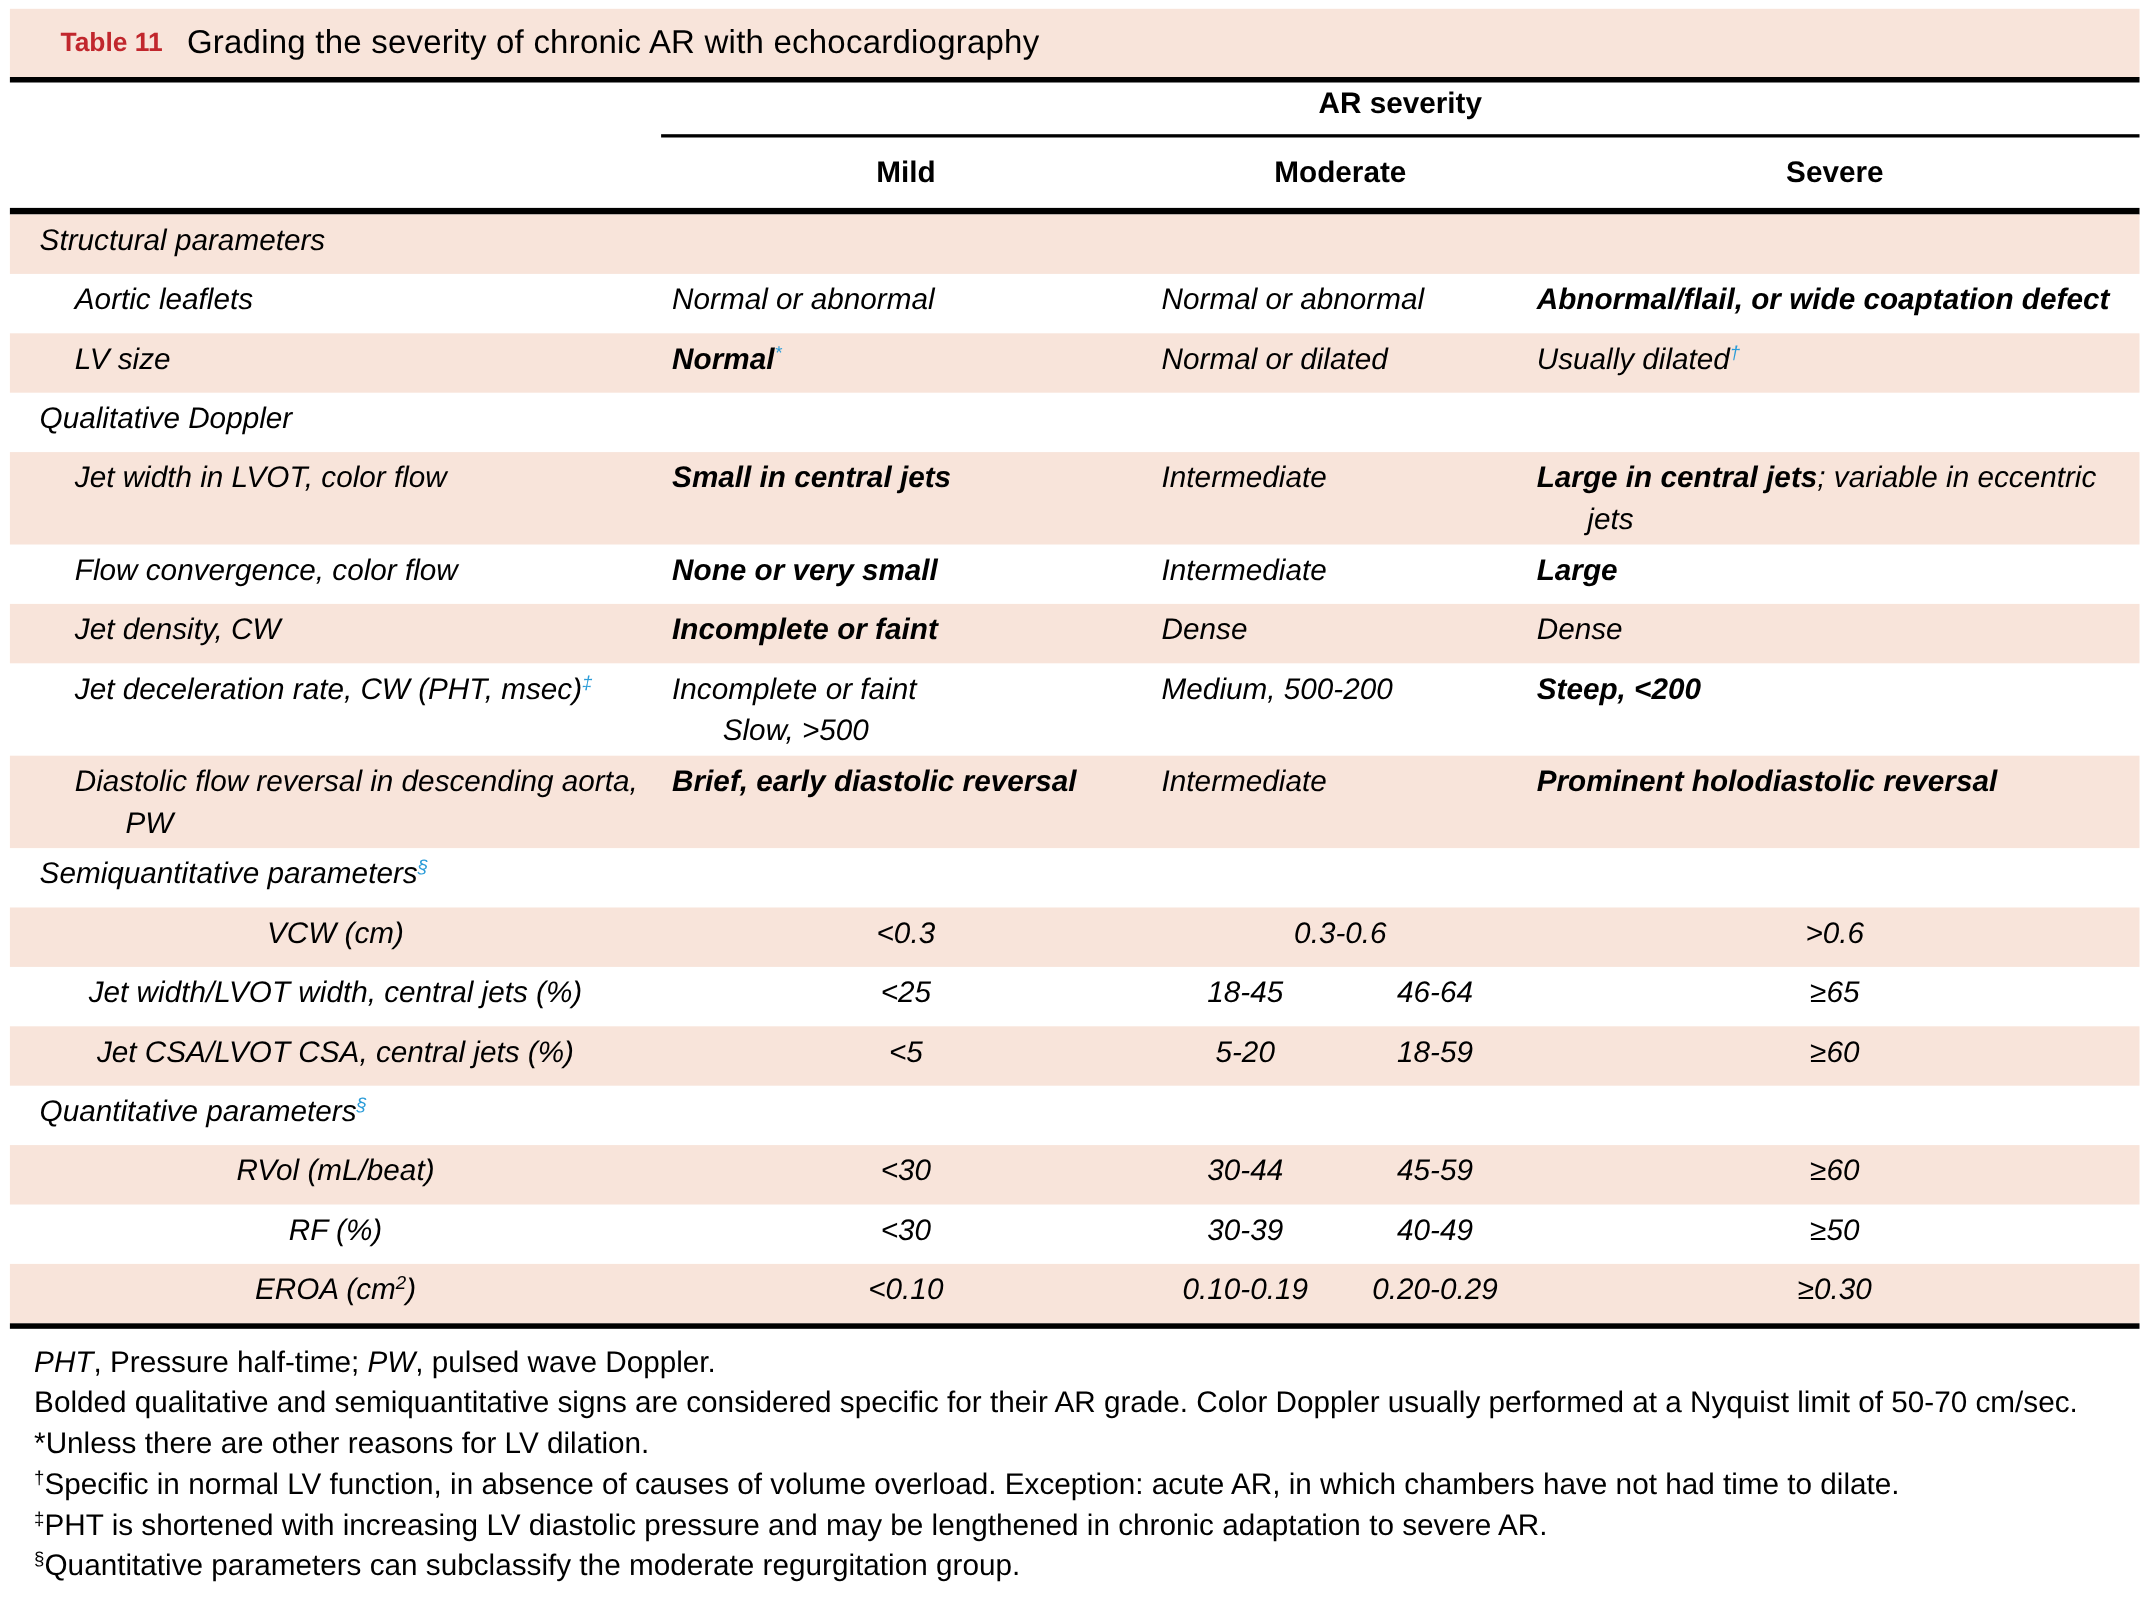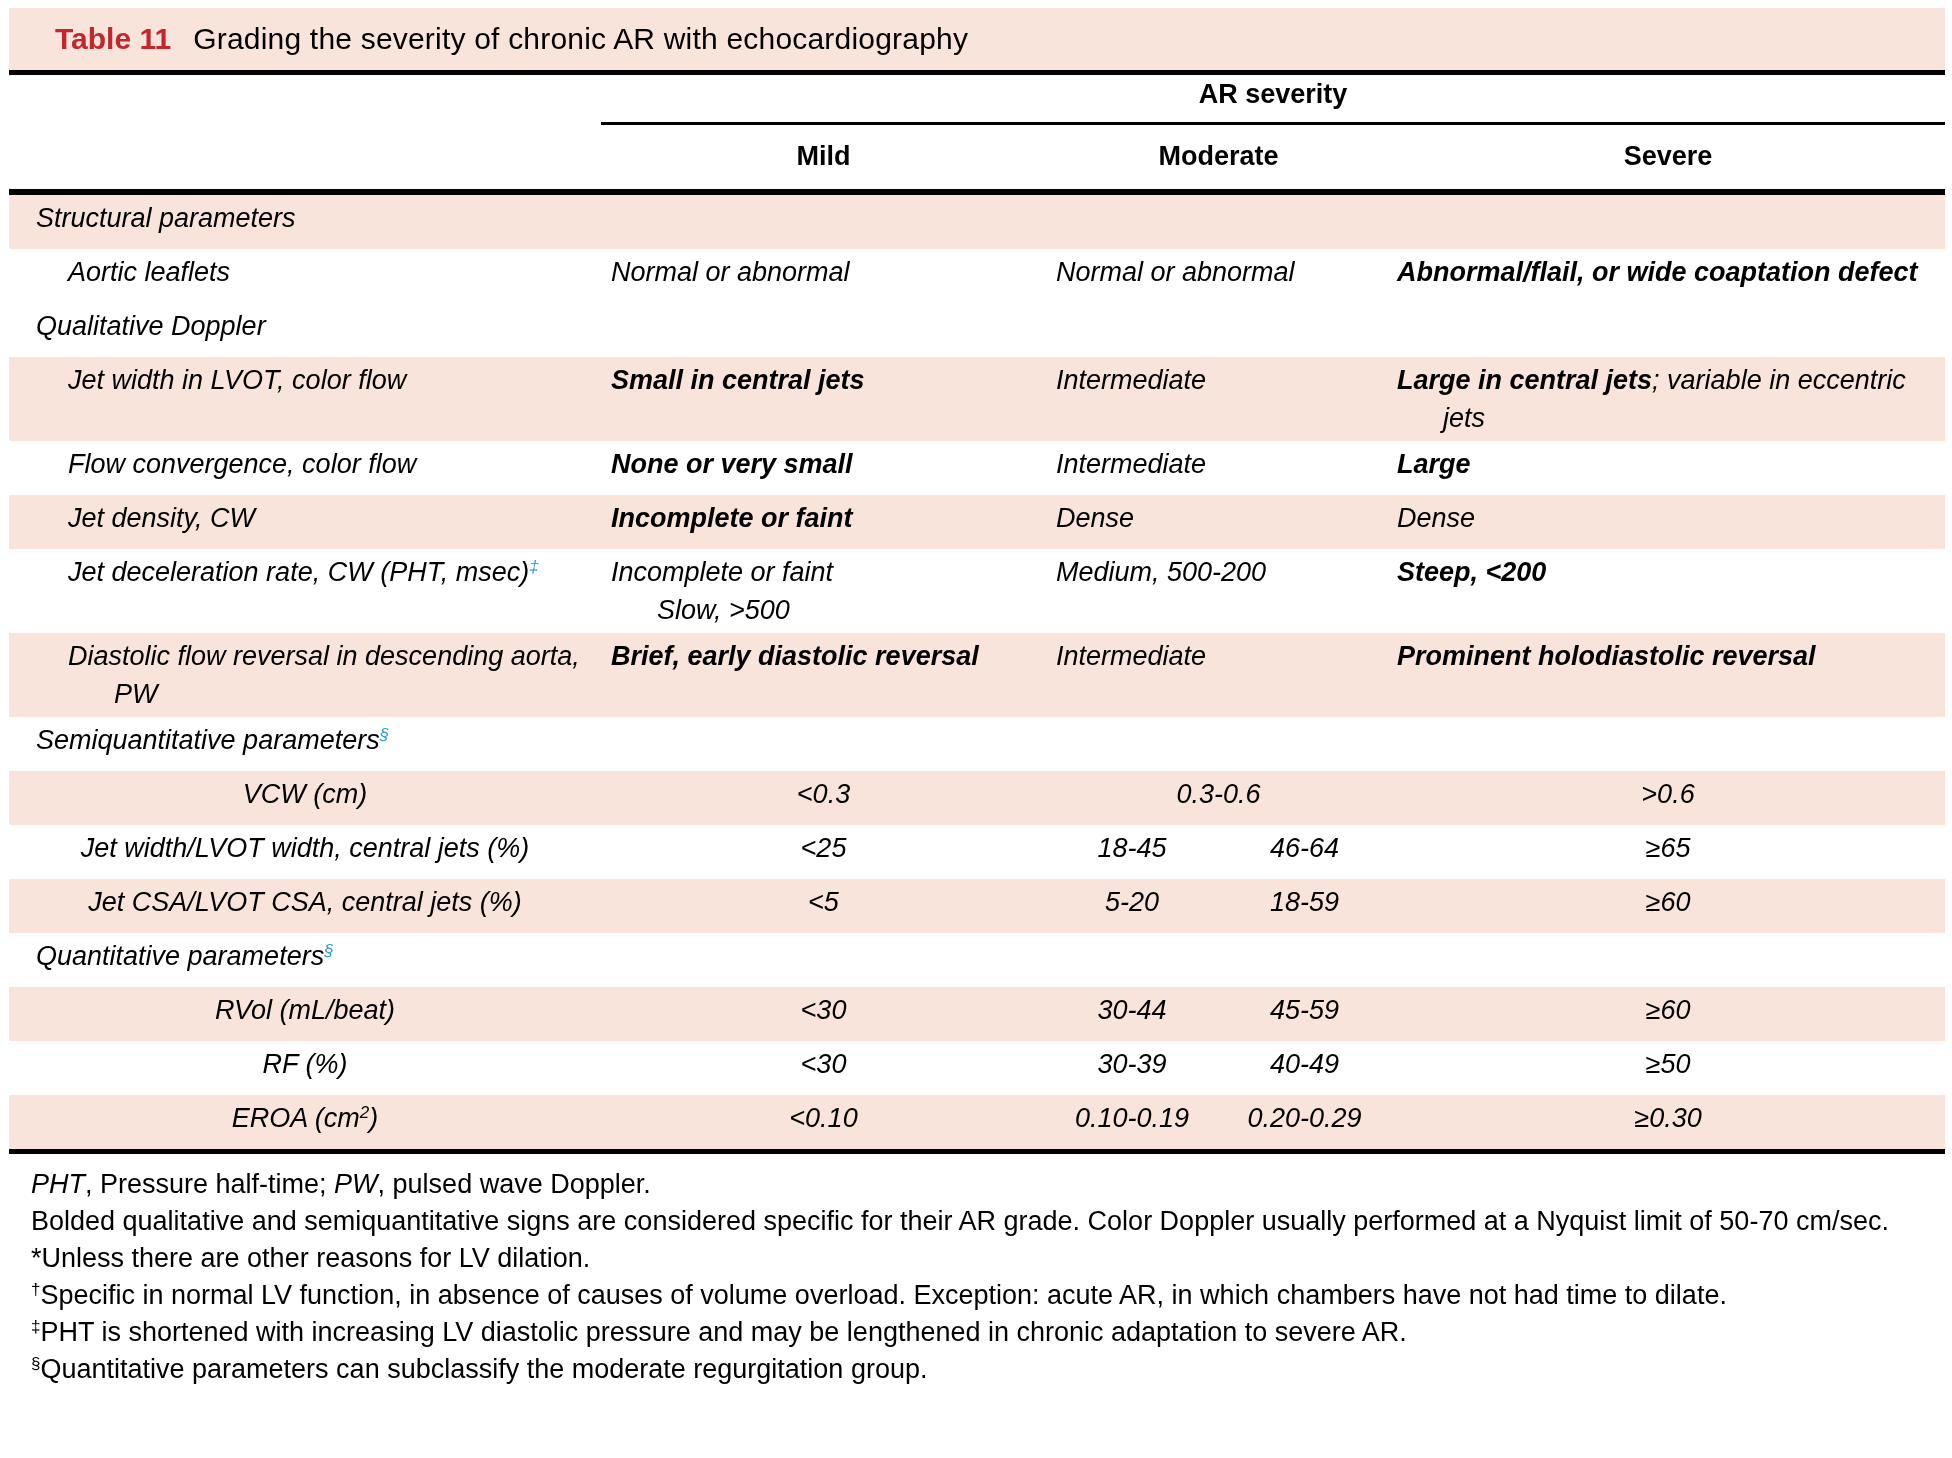--- a/index.html
+++ b/index.html
@@ -8,21 +8,21 @@
     font-family:"Liberation Sans","DejaVu Sans",sans-serif;
     color:#000;font-size:27px;line-height:38px;
     box-sizing:border-box;padding-top:8px;
   }
   .content{margin:0 7px 0 9px;}
   
   .title-band{
     background:var(--pink,#f8e4da);
     height:62px;display:flex;align-items:center;padding-left:46px;
   }
-  .title-label{color:var(--red,#c1272d);font-weight:700;font-size:30px;}
+  .title-label{color:var(--red,#c1272d);font-weight:700;font-size:24px;}
   .title-text{font-weight:500;font-size:30px;margin-left:22px;letter-spacing:.2px;}
   .rule{background:#000;}
   .rule.thick{height:5px;}
   .rule.heavy{height:6px;}
   
   .grid{display:grid;grid-template-columns:592px 445px 172px 173px 1fr;}
   .hdr-group-row{padding-top:0;}
   .hdr-group{grid-column:2 / 6;text-align:center;font-weight:700;}
   .hdr-underline{grid-column:2 / 6;height:3px;background:#000;margin-top:9px;}
   .hdr-cols{padding:12px 0 14px 0;font-weight:700;}
@@ -83,20 +83,26 @@
 
     <div id="rows">
         <div class="grid row shaded">
           <div class="section-label"><span>Structural parameters</span></div>
         </div>
         <div class="grid row">
           <div class="cell item-label"><span class="inner"><span>Aortic leaflets</span></span></div>
           <div class="cell mild"><span class="inner"><span>Normal or abnormal</span></span></div>
           <div class="cell mod span"><span class="inner"><span>Normal or abnormal</span></span></div>
           <div class="cell sev"><span class="inner"><span class="b">Abnormal/flail, or wide coaptation defect</span></span></div>
+        </div>
+        <div class="grid row shaded">
+          <div class="cell item-label"><span class="inner"><span>LV size</span></span></div>
+          <div class="cell mild"><span class="inner"><span class="b">Normal</span><sup class="blue">*</sup></span></div>
+          <div class="cell mod span"><span class="inner"><span>Normal or dilated</span></span></div>
+          <div class="cell sev"><span class="inner"><span>Usually dilated</span><sup class="blue">†</sup></span></div>
         </div>
         <div class="grid row">
           <div class="section-label"><span>Qualitative Doppler</span></div>
         </div>
         <div class="grid row shaded">
           <div class="cell item-label"><span class="inner"><span>Jet width in LVOT, color flow</span></span></div>
           <div class="cell mild"><span class="inner"><span class="b">Small in central jets</span></span></div>
           <div class="cell mod span"><span class="inner"><span>Intermediate</span></span></div>
           <div class="cell sev"><span class="inner"><span class="b">Large in central jets</span><span>; variable in eccentric jets</span></span></div>
         </div>

